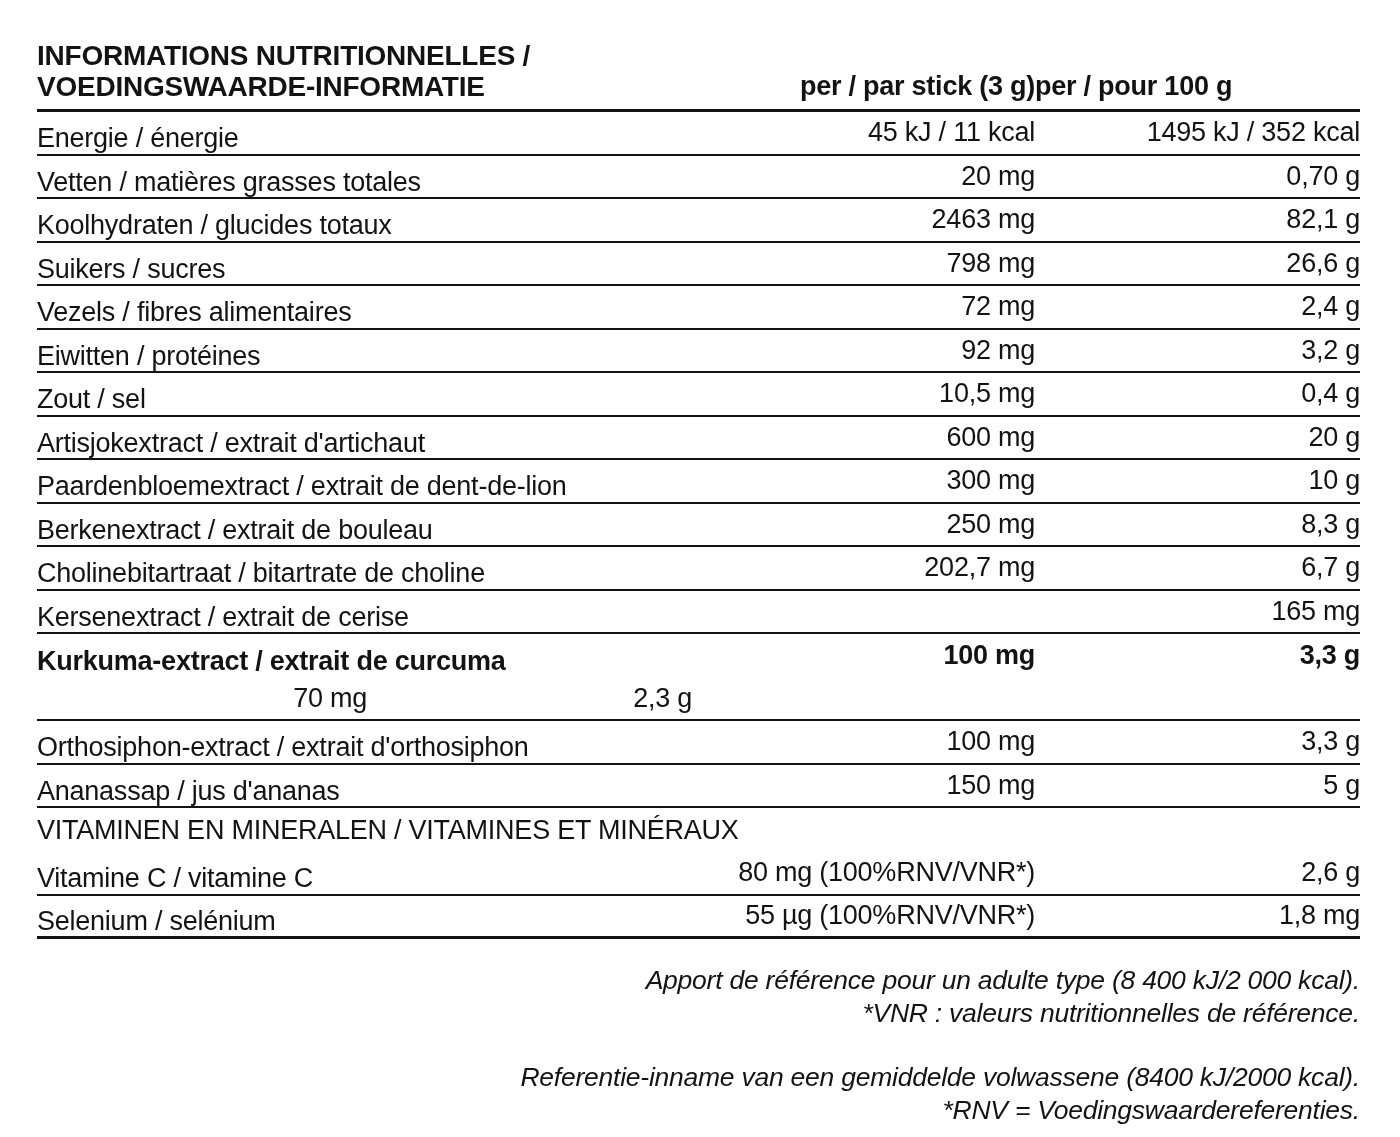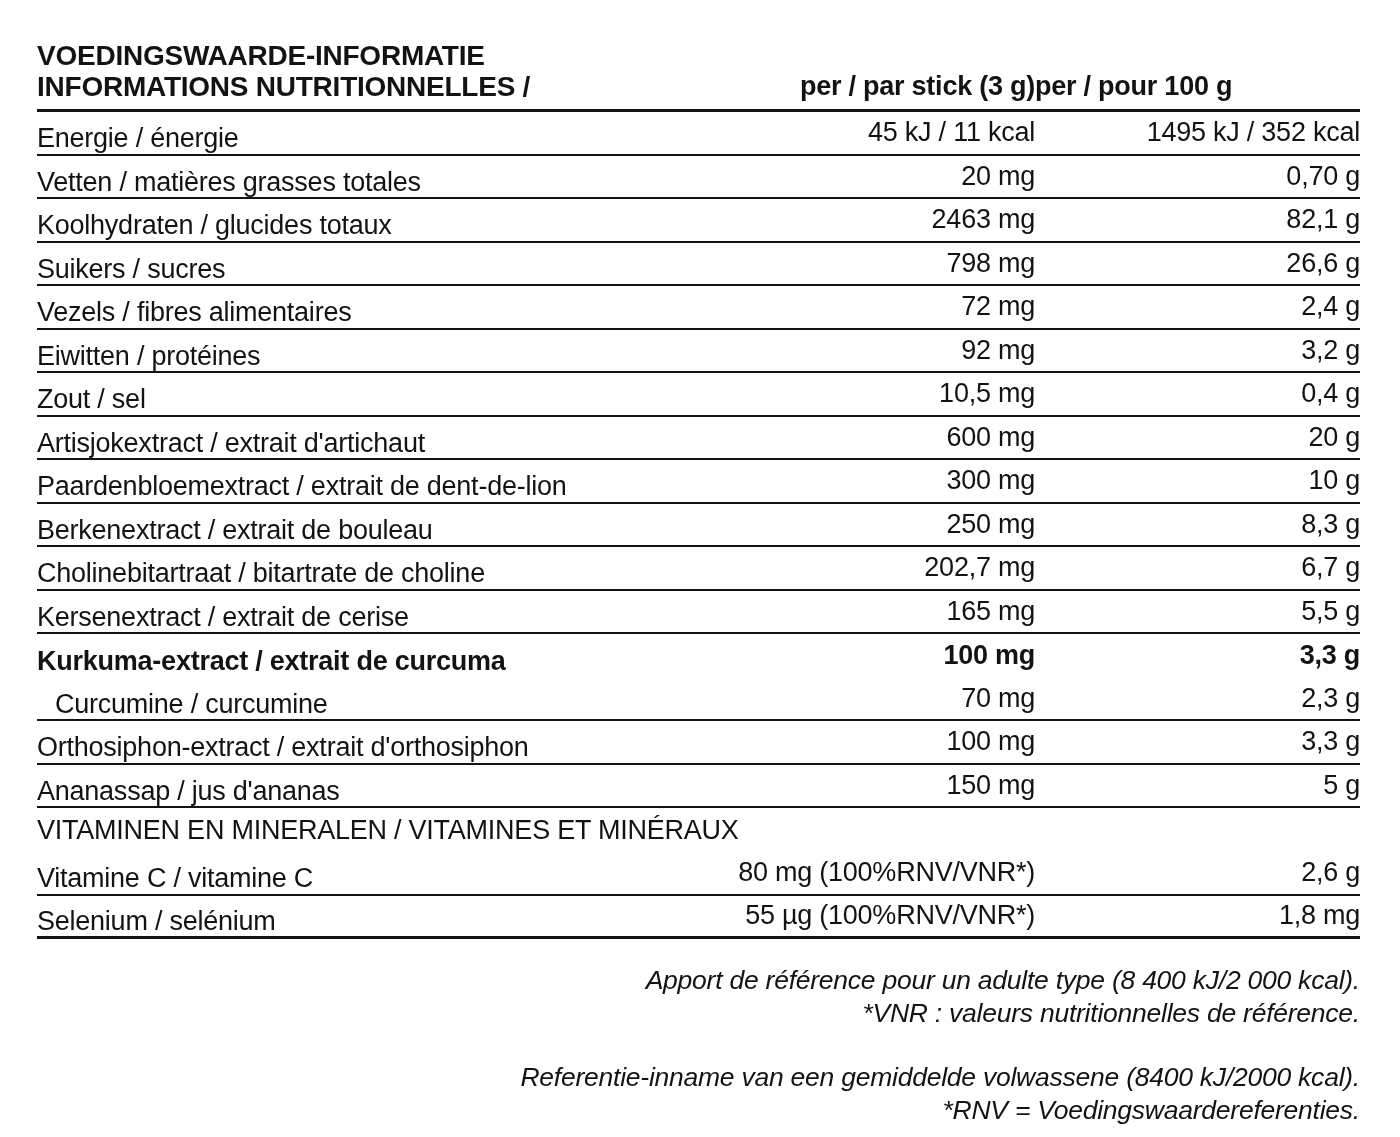--- a/index.html
+++ b/index.html
@@ -55,22 +55,22 @@
   .footnotes.nl { margin-top: 31px; }
 </style>
 </head>
 <body>
 
 <div class="sheet">
   <div class="table">
 
     <div class="header-row">
       <div class="title">
+        <div>INFORMATIONS NUTRITIONNELLES /</div>
         <div>VOEDINGSWAARDE-INFORMATIE</div>
-        <div>INFORMATIONS NUTRITIONNELLES /</div>
       </div>
       <div class="col-head stick">per / par stick (3 g)</div>
       <div class="col-head per100">per / pour 100 g</div>
     </div>
 
     <div class="main-rows">
         <div class="row">
           <span class="cell label">Energie / énergie</span>
           <span class="cell stick">45 kJ / 11 kcal</span>
           <span class="cell per100">1495 kJ / 352 kcal</span>
@@ -121,29 +121,27 @@
           <span class="cell per100">8,3 g</span>
         </div>
         <div class="row">
           <span class="cell label">Cholinebitartraat / bitartrate de choline</span>
           <span class="cell stick">202,7 mg</span>
           <span class="cell per100">6,7 g</span>
         </div>
         <div class="row">
           <span class="cell label">Kersenextract / extrait de cerise</span>
           <span class="cell stick">165 mg</span>
-          <span class="cell per100">5,5 g</span>
         </div>
         <div class="row no-border">
           <span class="cell label">Kurkuma-extract / extrait de curcuma</span>
           <span class="cell stick">100 mg</span>
           <span class="cell per100">3,3 g</span>
         </div>
         <div class="row indent">
-          <span class="cell label">Curcumine / curcumine</span>
           <span class="cell stick">70 mg</span>
           <span class="cell per100">2,3 g</span>
         </div>
         <div class="row">
           <span class="cell label">Orthosiphon-extract / extrait d'orthosiphon</span>
           <span class="cell stick">100 mg</span>
           <span class="cell per100">3,3 g</span>
         </div>
         <div class="row">
           <span class="cell label">Ananassap / jus d'ananas</span>

